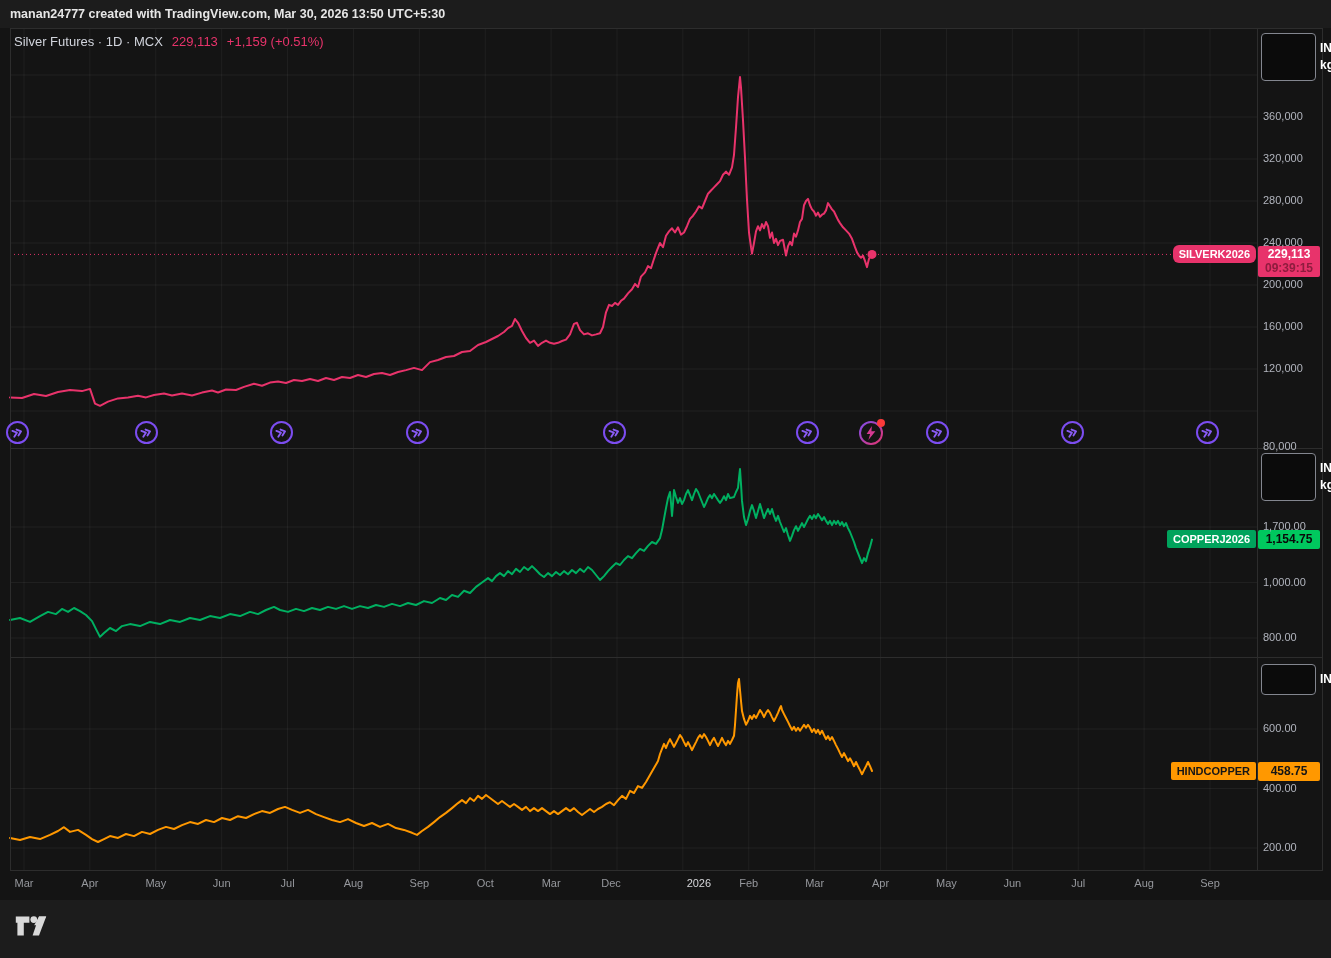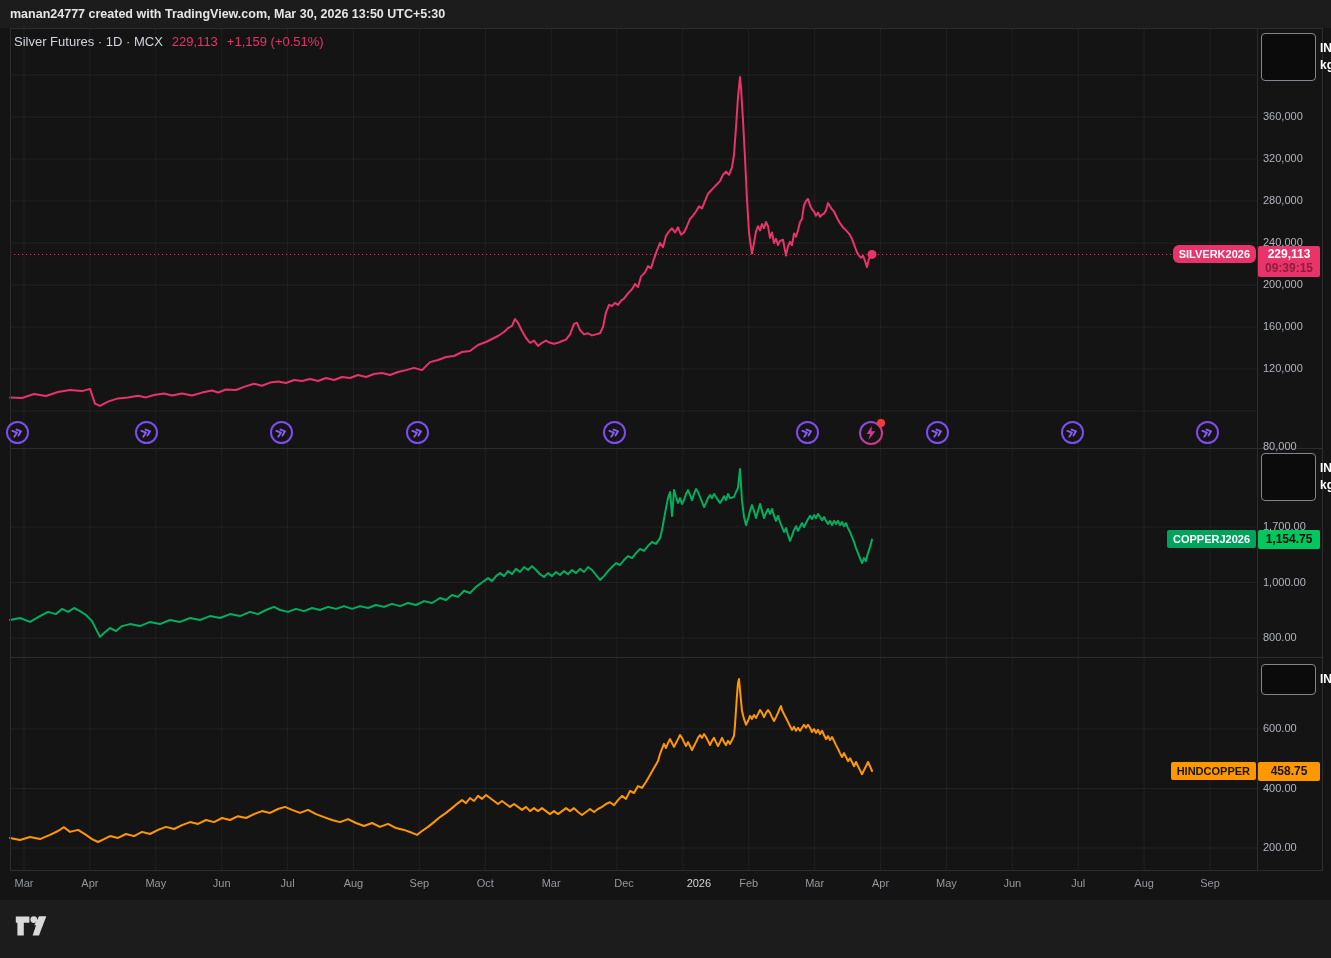--- a/index.html
+++ b/index.html
@@ -142,21 +142,21 @@
   <div id="time-labels">
       <div class="abs time-label" style="left: 24px;">Mar</div>
       <div class="abs time-label" style="left: 89.8889px;">Apr</div>
       <div class="abs time-label" style="left: 155.778px;">May</div>
       <div class="abs time-label" style="left: 221.667px;">Jun</div>
       <div class="abs time-label" style="left: 287.556px;">Jul</div>
       <div class="abs time-label" style="left: 353.444px;">Aug</div>
       <div class="abs time-label" style="left: 419.333px;">Sep</div>
       <div class="abs time-label" style="left: 485.222px;">Oct</div>
       <div class="abs time-label" style="left: 551.111px;">Mar</div>
-      <div class="abs time-label" style="left: 624px;">Dec</div>
+      <div class="abs time-label" style="left: 611px;">Dec</div>
       <div class="abs time-label bright" style="left: 682.889px;">2026</div>
       <div class="abs time-label" style="left: 748.778px;">Feb</div>
       <div class="abs time-label" style="left: 814.667px;">Mar</div>
       <div class="abs time-label" style="left: 880.556px;">Apr</div>
       <div class="abs time-label" style="left: 946.444px;">May</div>
       <div class="abs time-label" style="left: 1012.33px;">Jun</div>
       <div class="abs time-label" style="left: 1078.22px;">Jul</div>
       <div class="abs time-label" style="left: 1144.11px;">Aug</div>
       <div class="abs time-label" style="left: 1210px;">Sep</div>
     </div>

